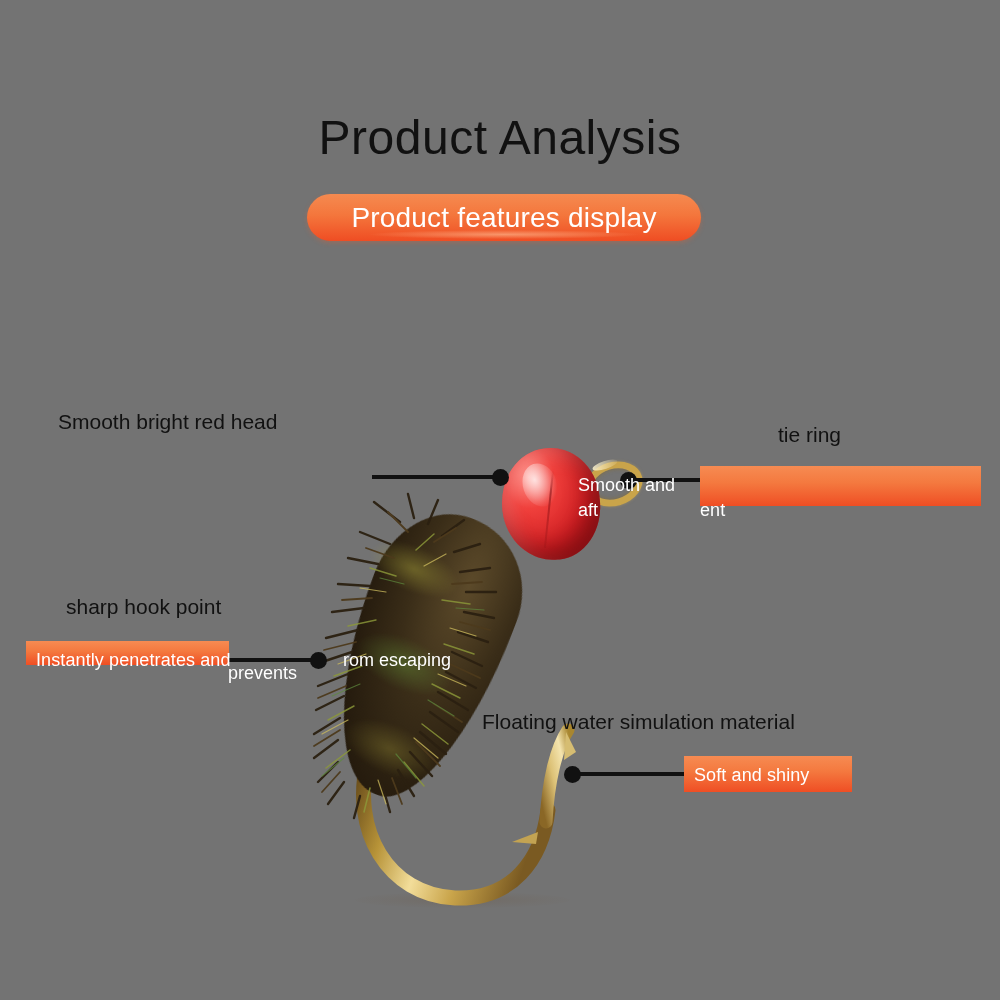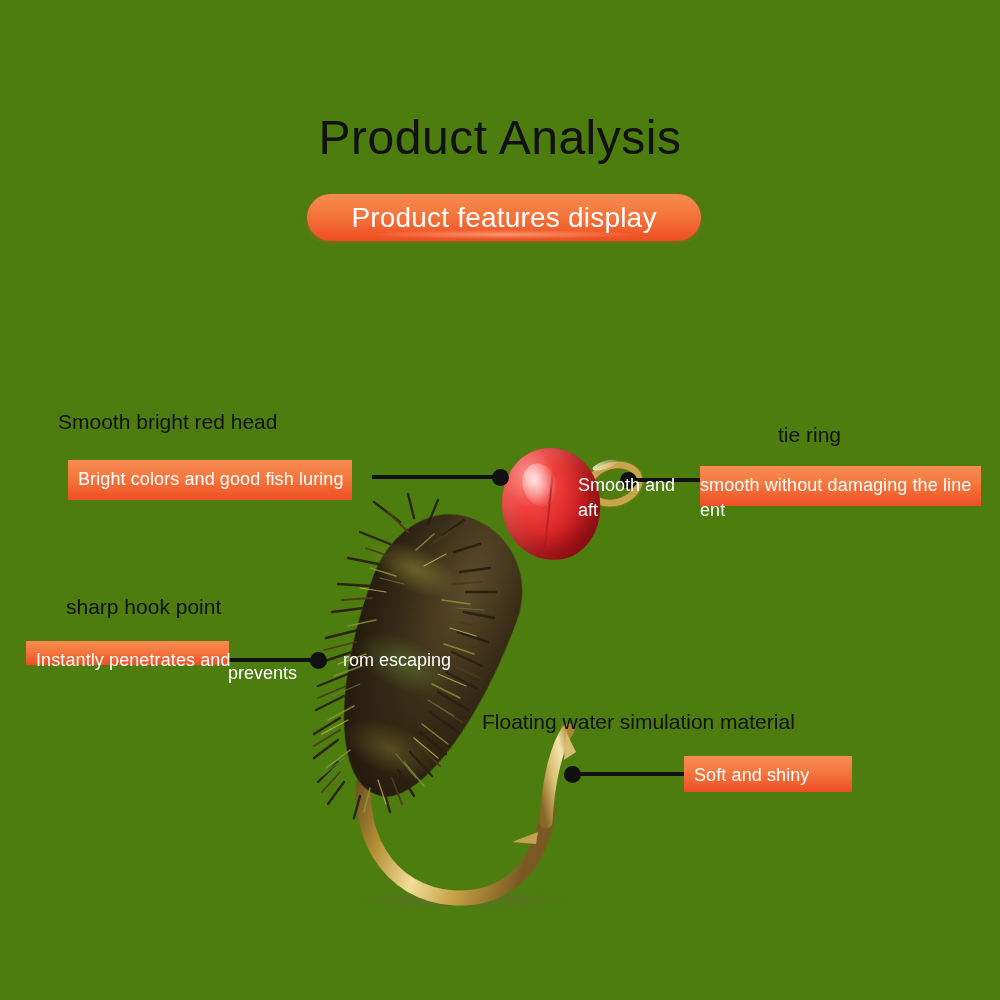--- a/index.html
+++ b/index.html
@@ -11,21 +11,21 @@
     width: 1000px;
     height: 1000px;
     position: relative;
     overflow: hidden;
     font-family: "Liberation Sans", sans-serif;
     color: #1a1a1a;
   }
   .page {
     position: absolute;
     inset: 0;
-    background: #4d7c0f;
+    background: #737373;
   }
 
   
   .title {
     position: absolute;
     left: 0;
     top: 112px;
     width: 1000px;
     text-align: center;
     font-size: 48px;
@@ -365,29 +365,27 @@
     <div class="tie-ring"></div>
     <div class="tie-ring-gloss"></div>
 
     <div class="bead"></div>
     <div class="bead-gloss"></div>
     <div class="bead-crack"></div>
   </div>
 
   <div class="callout-heading" style="left:58px; top:410px;">Smooth bright red head</div>
 
-  <div class="badge" style="left:68px; top:460px; width:284px; height:40px;">Bright colors and good fish luring</div>
 
   <div class="leader" style="left:372px; top:475px; width:132px;"></div>
   <div class="dot" style="left:492px; top:469px;"></div>
 
   <div class="callout-heading" style="left:778px; top:423px;">tie ring</div>
 
   <div class="badge wrap" style="left:700px; top:466px; width:281px; height:40px; padding:0;">
-    <div style="position:absolute; left:0; top:7px;">smooth without damaging the line</div>
     <div style="position:absolute; left:0; top:32px;">ent</div>
   </div>
 
   <div class="overlay-text" style="left:578px; top:473px;">Smooth and</div>
   <div class="overlay-text" style="left:578px; top:498px;">aft</div>
 
   <div class="leader" style="left:636px; top:478px; width:68px;"></div>
   <div class="dot" style="left:620px; top:472px;"></div>
 
   <div class="callout-heading" style="left:66px; top:595px;">sharp hook point</div>

